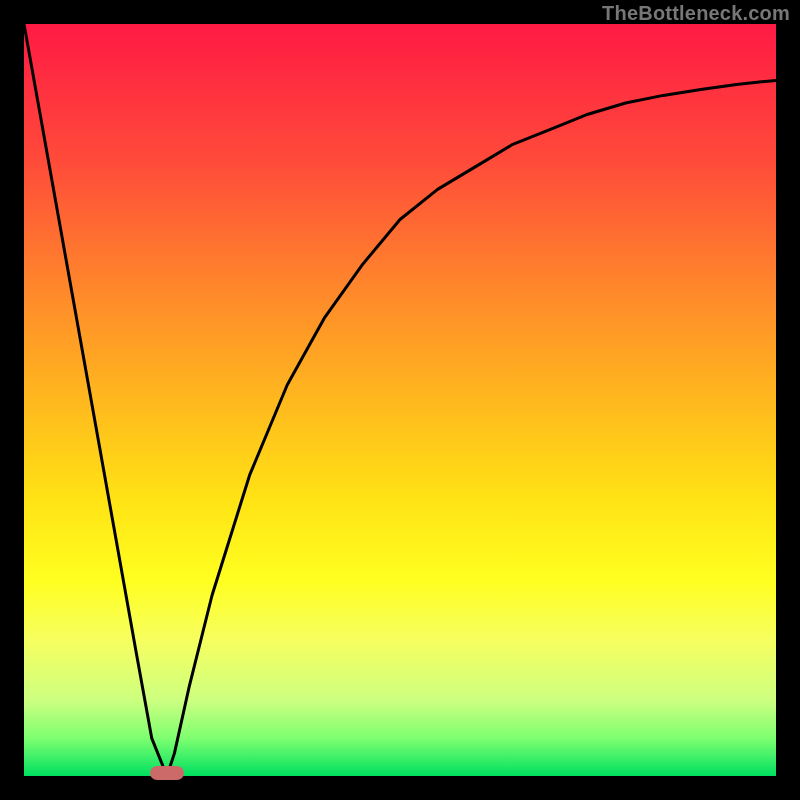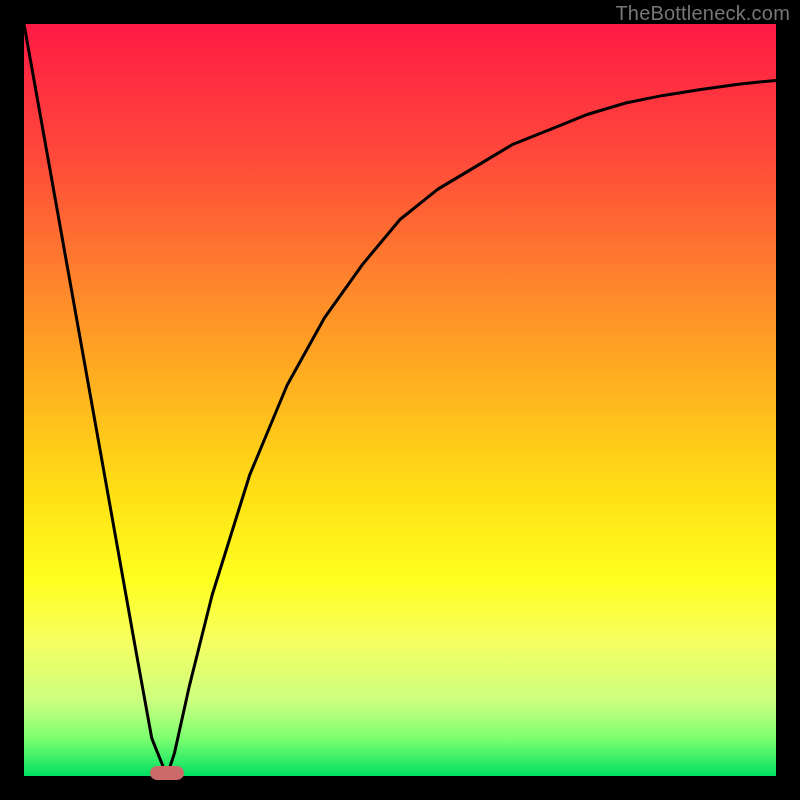--- a/index.html
+++ b/index.html
@@ -36,21 +36,21 @@
       #7dff70 95%,
       #00e060 100%
     );
   }
   .watermark {
     position: absolute;
     top: 2px;
     right: 10px;
     font-family: Arial, Helvetica, sans-serif;
     font-size: 20px;
-    font-weight: 400;
+    font-weight: 700;
     color: #777;
     letter-spacing: 0.2px;
     text-align: right;
   }
   svg.curve {
     position: absolute;
     left: 0;
     top: 0;
     width: 752px;
     height: 752px;

